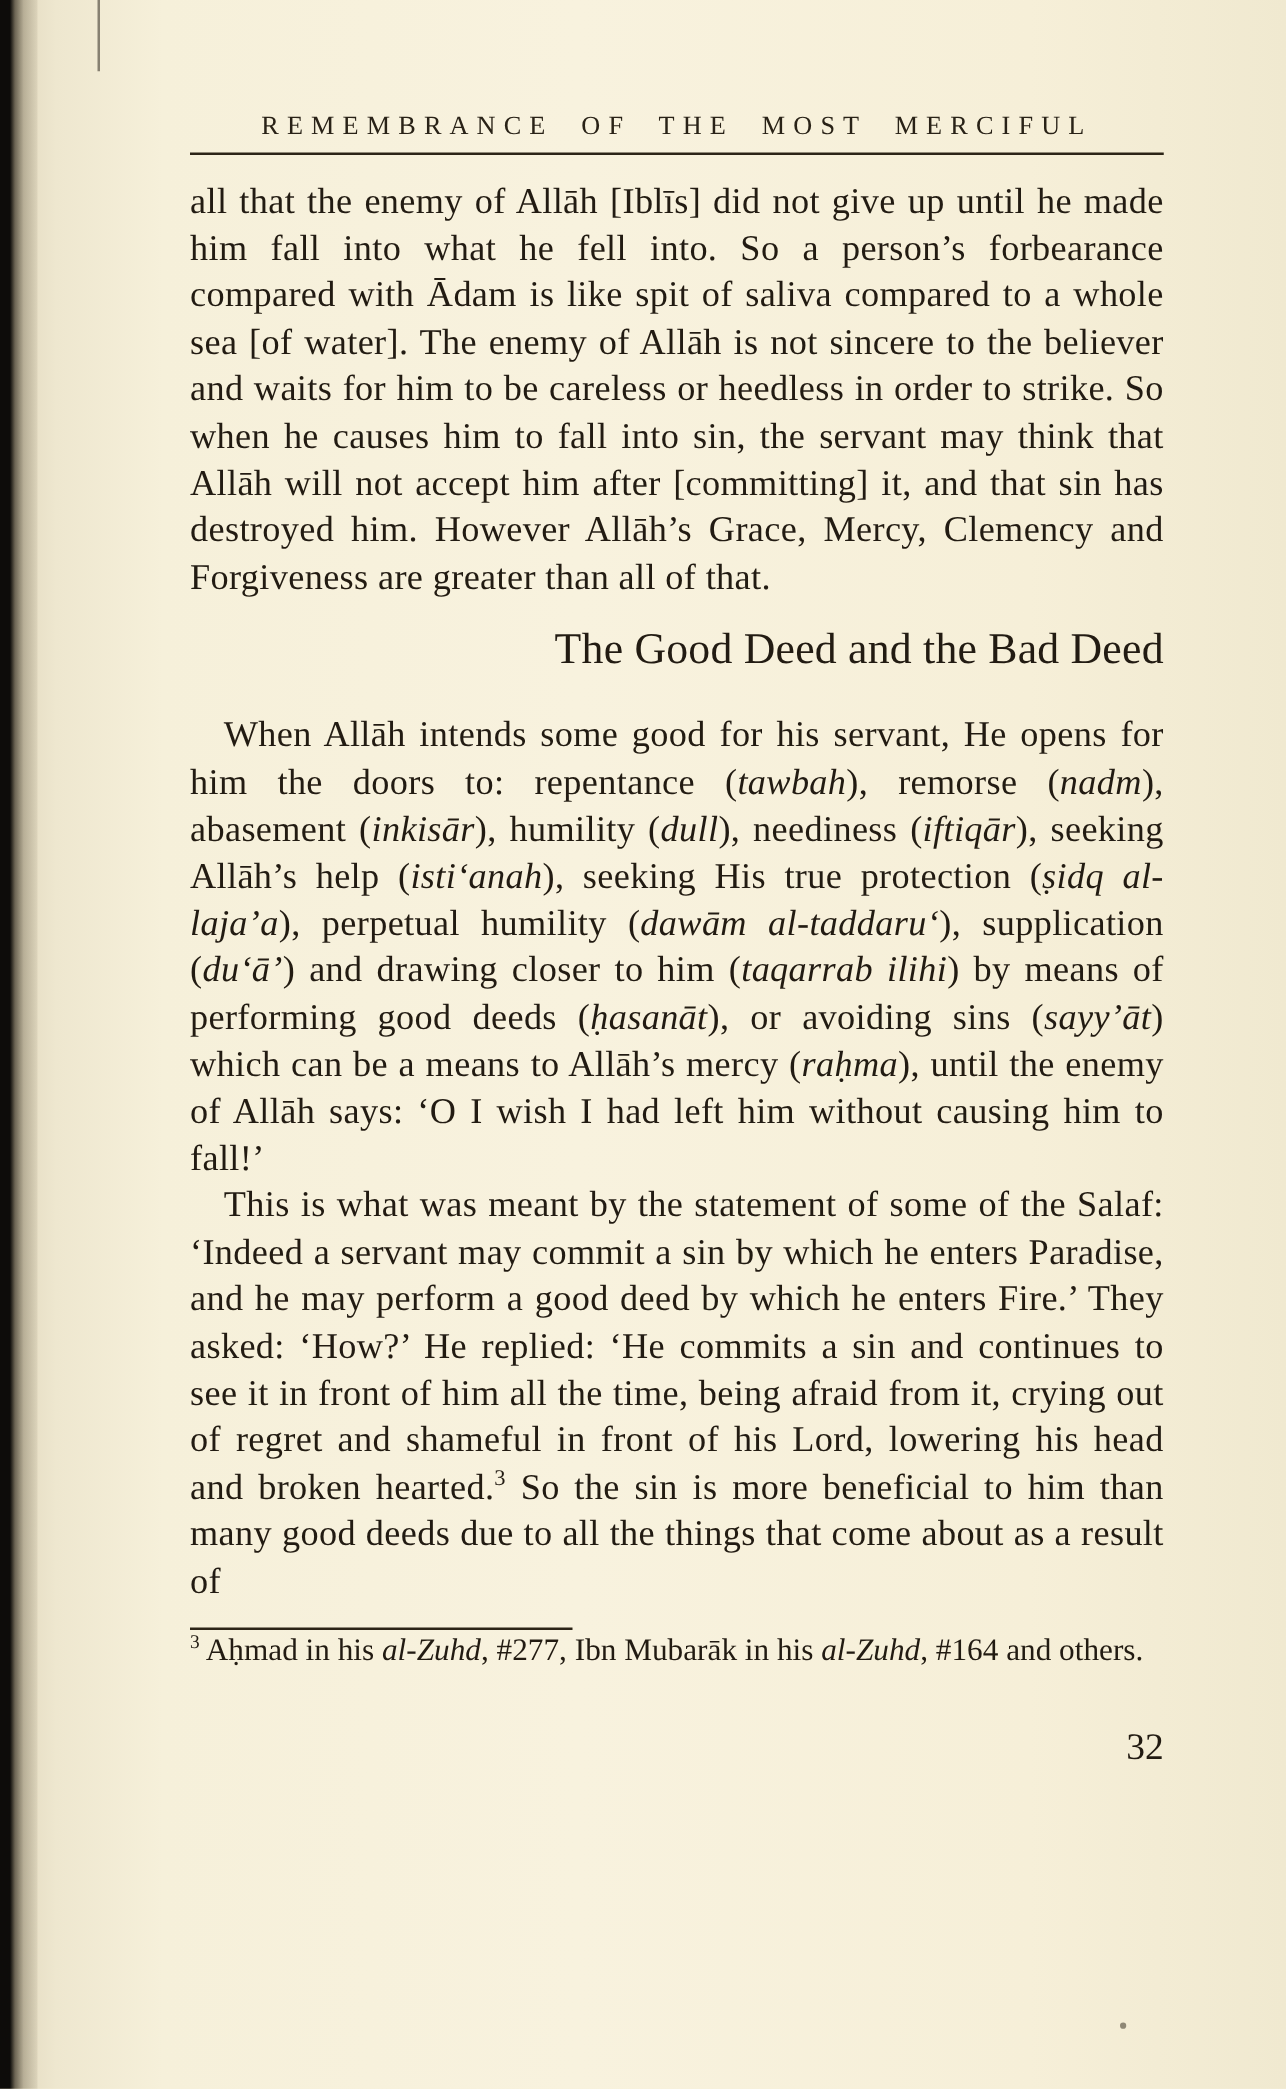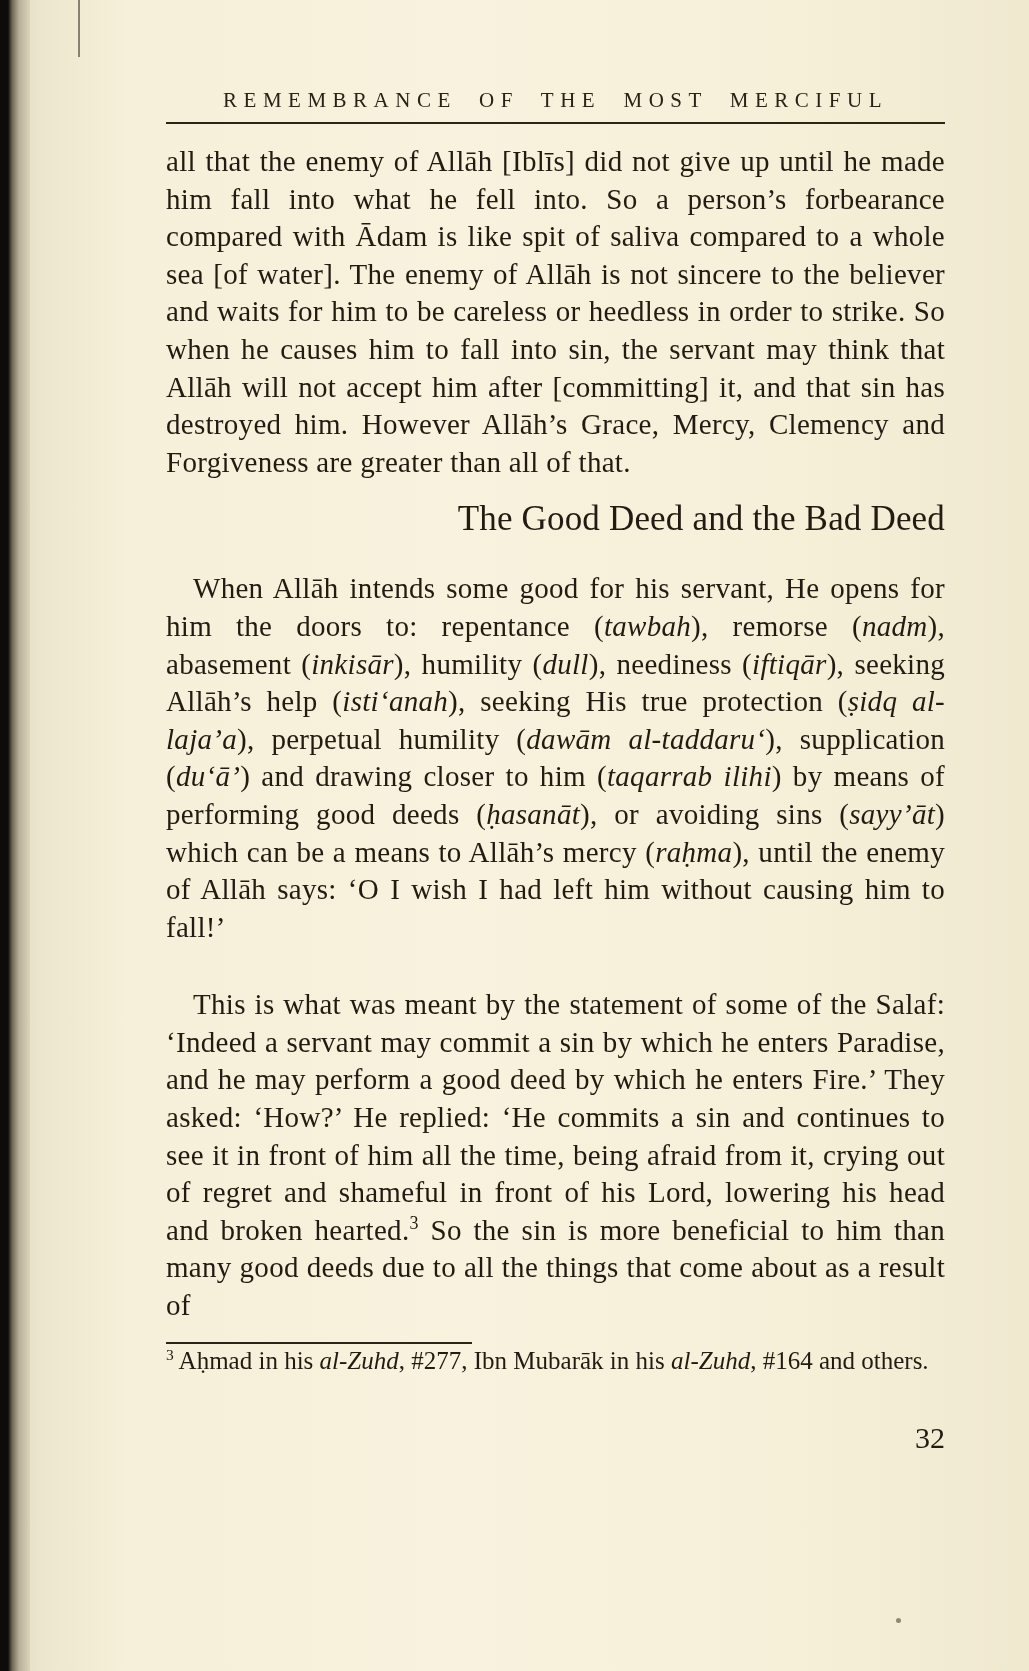--- a/index.html
+++ b/index.html
@@ -42,21 +42,21 @@
   }
   .scan-dot {
     position: absolute;
     left: 896px; top: 1618px;
     width: 5px; height: 5px;
     border-radius: 50%;
     background: rgba(60,52,38,0.55);
   }
   .content {
     position: absolute;
-    left: 166px;
+    left: 152px;
     top: 0;
     width: 779px;
   }
   .running-header {
     margin-top: 88px;
     text-align: center;
     font-size: 21px;
     letter-spacing: 0.31em;
     word-spacing: 0.50em;
     color: #292217;
@@ -81,21 +81,21 @@
     text-align: center;
     font-size: 29px;
   }
   .section-title {
     margin-top: 18px;
     text-align: right;
     font-size: 35px;
     letter-spacing: 0.005em;
   }
   .para-2 { margin-top: 31px; font-family: Liberation Serif, serif; }
-  .para-3 { margin-top: 40px; }
+  .para-3 { }
   .footnote-rule {
     margin: 17px 0 0 0;
     width: 306px;
     border: 0;
     border-top: 2px solid #2c2417;
   }
   .footnote {
     margin: 0 0 0 0;
     font-size: 25px;
     line-height: 33px;

